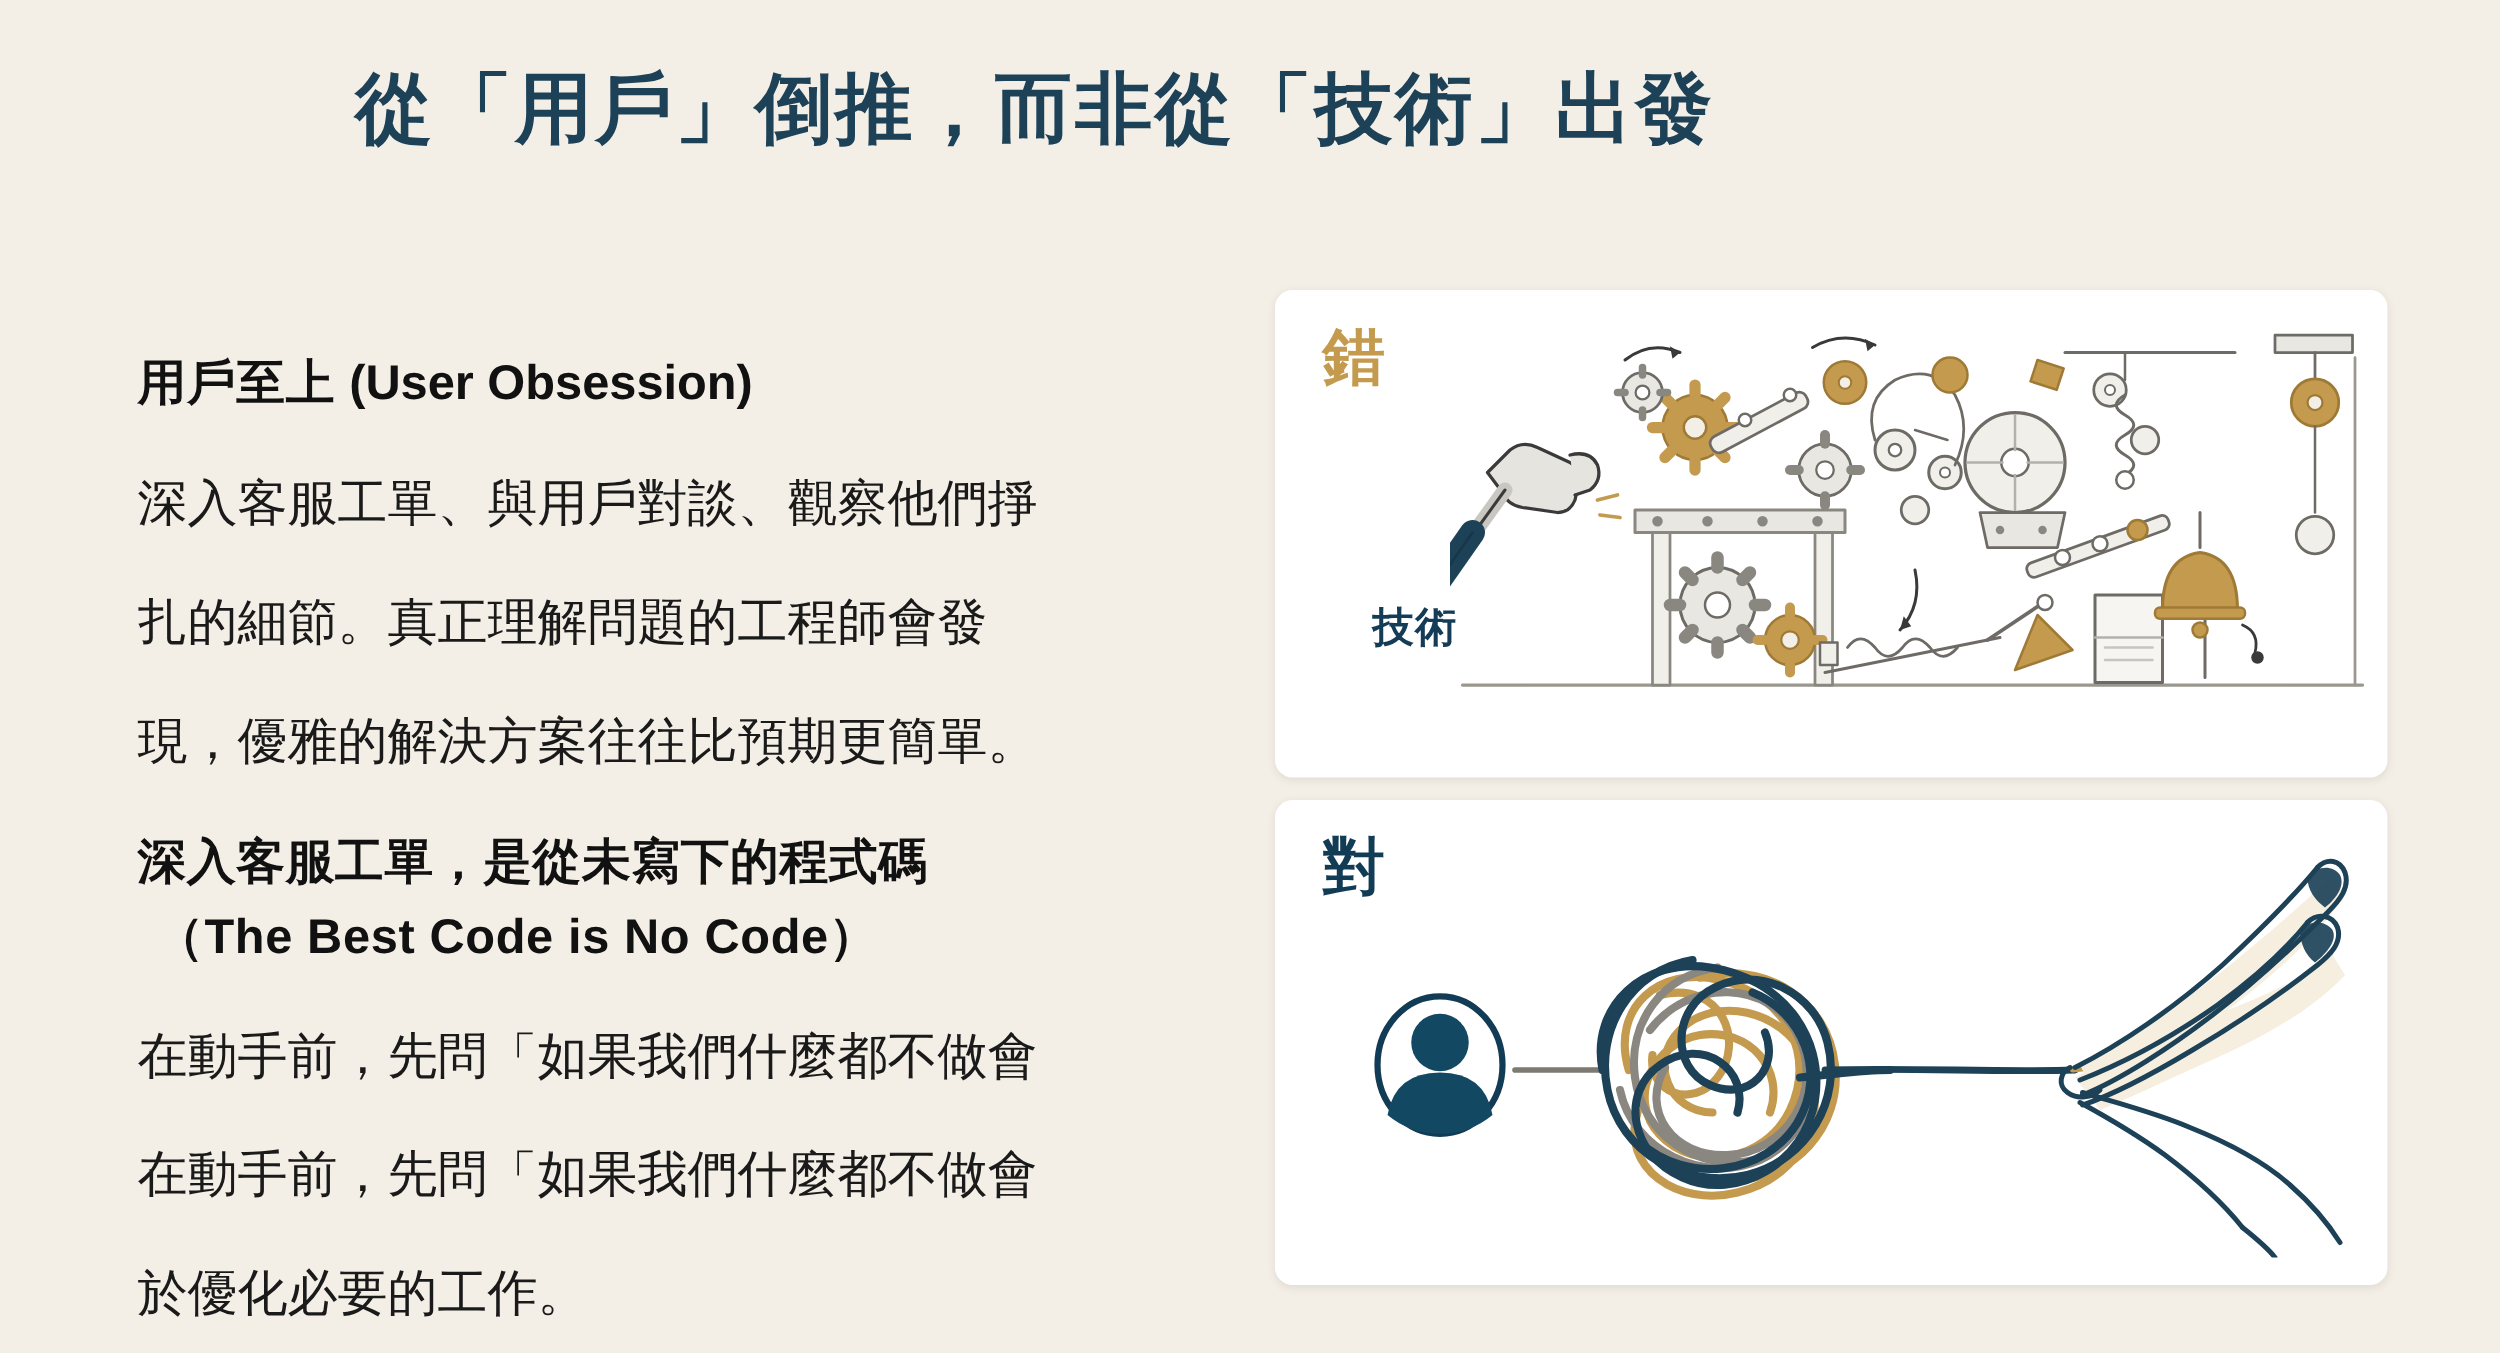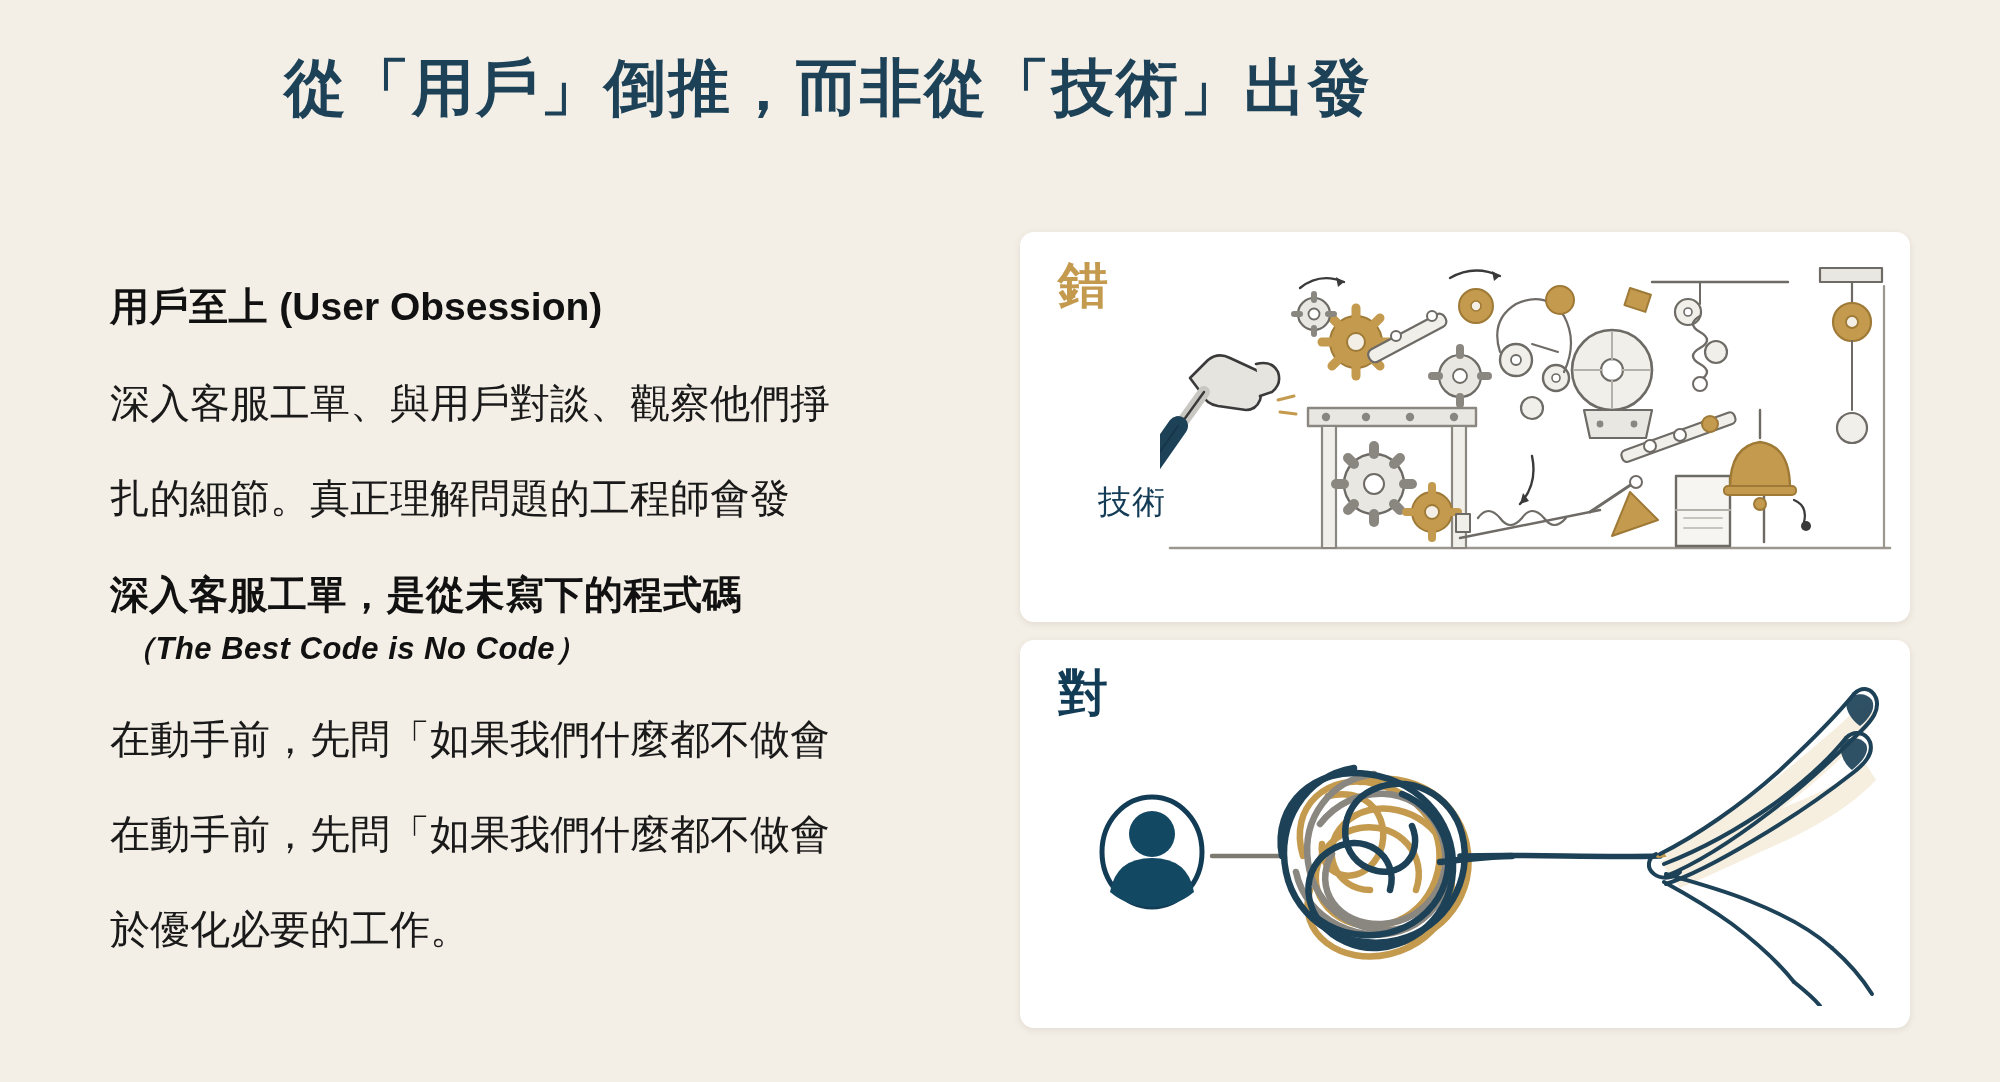--- a/index.html
+++ b/index.html
@@ -50,28 +50,27 @@
     font-size: 39px;
     font-weight: bold;
     line-height: 1.38;
     color: #111111;
     letter-spacing: 0.5px;
     margin-bottom: 6px;
   }
   .block-heading .en { letter-spacing: 0; }
 
   .block-heading-2 {
-    font-size: 31px;
+    font-size: 39px;
     font-weight: bold;
     line-height: 1.38;
     color: #111111;
     letter-spacing: 0.5px;
     text-indent: 14px;
     margin-bottom: 6px;
-    font-style: italic;
   }
 
   .block-body {
     font-size: 40px;
     line-height: 1.30;
     color: #1a1a1a;
     letter-spacing: 0px;
     font-weight: 400;
   }
   .block-body .ln { display: block; white-space: nowrap; margin-top: 43px; }
@@ -95,21 +94,21 @@
     letter-spacing: 1px;
   }
   #badge-wrong { left: 38px; top: 28px; color: #c49a4e; }
   #badge-right { left: 38px; top: 28px; color: #123b55; }
 
   .tech-label {
     position: absolute;
     left: 78px;
     top: 248px;
     font-size: 33px;
-    font-weight: normal;
+    font-weight: bold;
     color: #143c56;
     letter-spacing: 1px;
   }
 
   svg { display: block; }
   .card-art { position: absolute; }
   #art-wrong { left: 140px; top: 28px; }
   #art-right { left: 40px; top: 36px; }
 </style>
 </head>
@@ -122,20 +121,21 @@
   <div class="text-col">
 
     <div class="block">
       <div class="block-heading">
         <span>用戶至上</span>
         <span class="en">(User Obsession)</span>
       </div>
       <div class="block-body">
         <span class="ln">深入客服工單、與用戶對談、觀察他們掙</span>
         <span class="ln">扎的細節。真正理解問題的工程師會發</span>
+        <span class="ln">現，優雅的解決方案往往比預期更簡單。</span>
       </div>
     </div>
 
     <div class="block">
       <div class="block-heading">深入客服工單，是從未寫下的程式碼</div>
       <div class="block-heading-2">（The Best Code is No Code）</div>
       <div class="block-body">
         <span class="ln">在動手前，先問「如果我們什麼都不做會</span>
         <span class="ln">在動手前，先問「如果我們什麼都不做會</span>
         <span class="ln">於優化必要的工作。</span>

